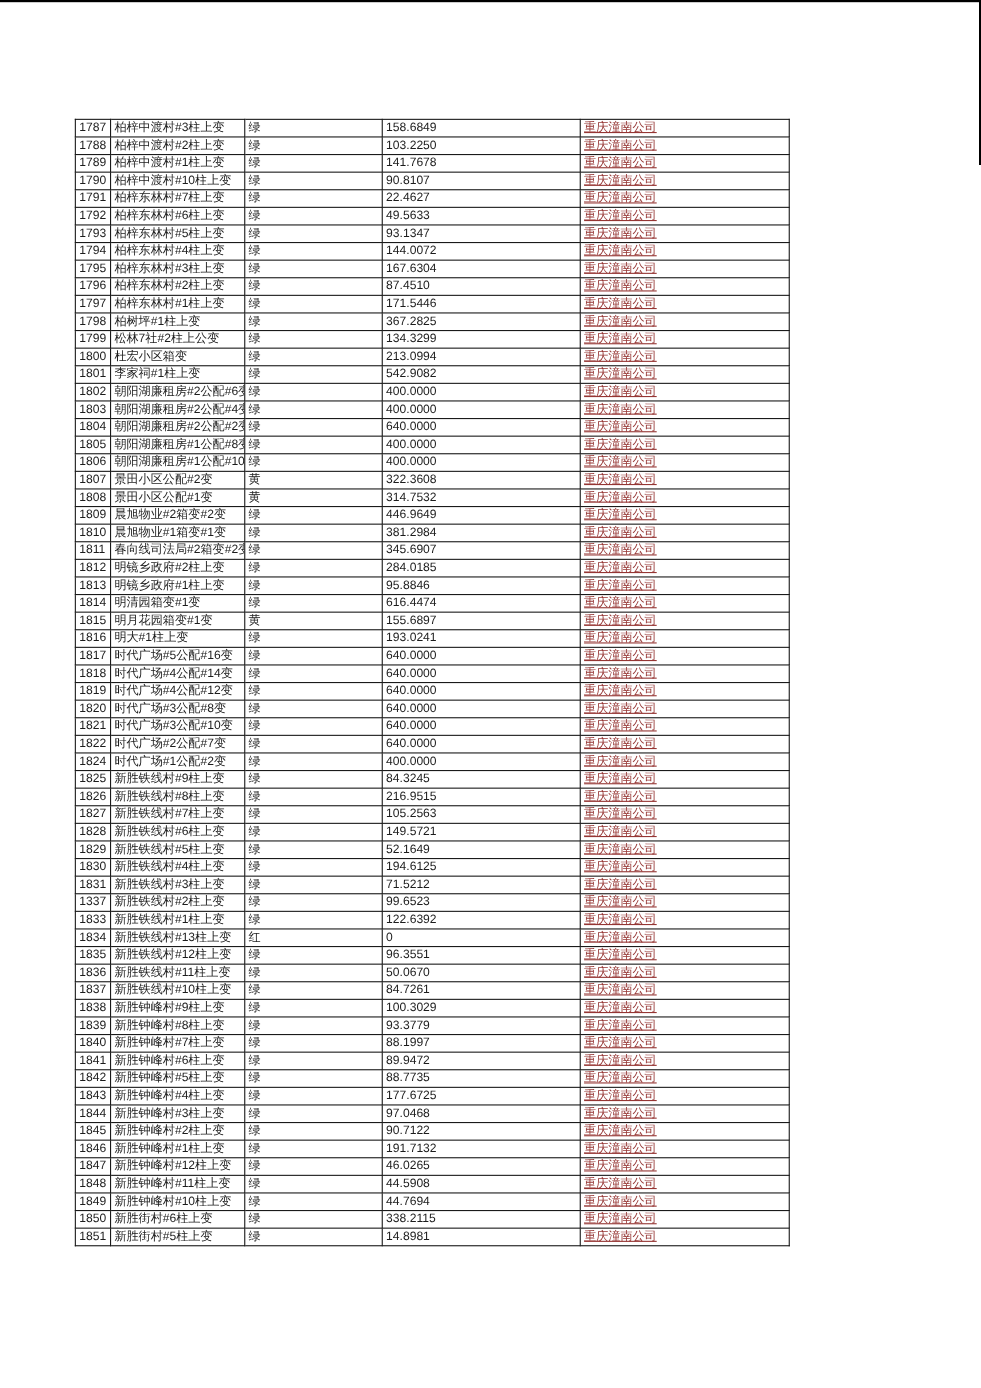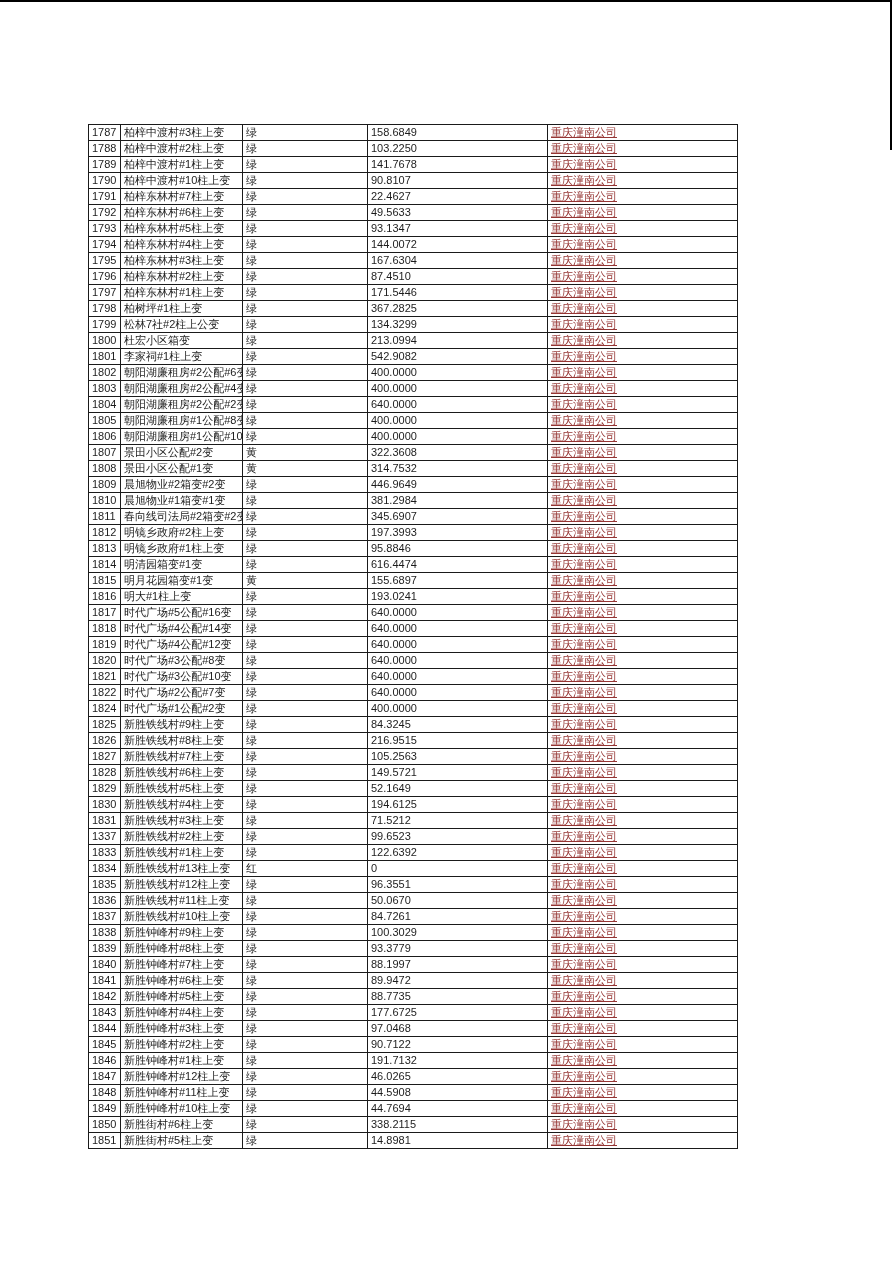--- a/index.html
+++ b/index.html
@@ -12,25 +12,24 @@
   }
   .edge-top {
     position: absolute; top: 0; left: 0;
     width: 892px; height: 2px; background: #000;
   }
   .edge-right {
     position: absolute; top: 0; right: 0;
     width: 2px; height: 150px; background: #000;
   }
   table.grid {
-    position: absolute; left: 88px; top: 108px;
+    position: absolute; left: 68px; top: 108px;
     width: 649px;
     border-collapse: collapse;
     table-layout: fixed;
-    margin-top: 16px;
   }
   table.grid td {
     border: 1px solid #1a1a1a;
     height: 15px;
     line-height: 15px;
     font-size: 11px;
     color: #1c1c1c;
     padding: 0 0 0 3px;
     white-space: nowrap;
     overflow: hidden;
@@ -259,21 +258,21 @@
     <td class="c-name">春向线司法局#2箱变#2变</td>
     <td class="c-status">绿</td>
     <td class="c-value">345.6907</td>
     <td class="c-company"><span class="company-link">重庆潼南公司</span></td>
   </tr>
 
   <tr>
     <td class="c-id">1812</td>
     <td class="c-name">明镜乡政府#2柱上变</td>
     <td class="c-status">绿</td>
-    <td class="c-value">197.3993</td>
+    <td class="c-value">284.0185</td>
     <td class="c-company"><span class="company-link">重庆潼南公司</span></td>
   </tr>
 
   <tr>
     <td class="c-id">1813</td>
     <td class="c-name">明镜乡政府#1柱上变</td>
     <td class="c-status">绿</td>
     <td class="c-value">95.8846</td>
     <td class="c-company"><span class="company-link">重庆潼南公司</span></td>
   </tr>

